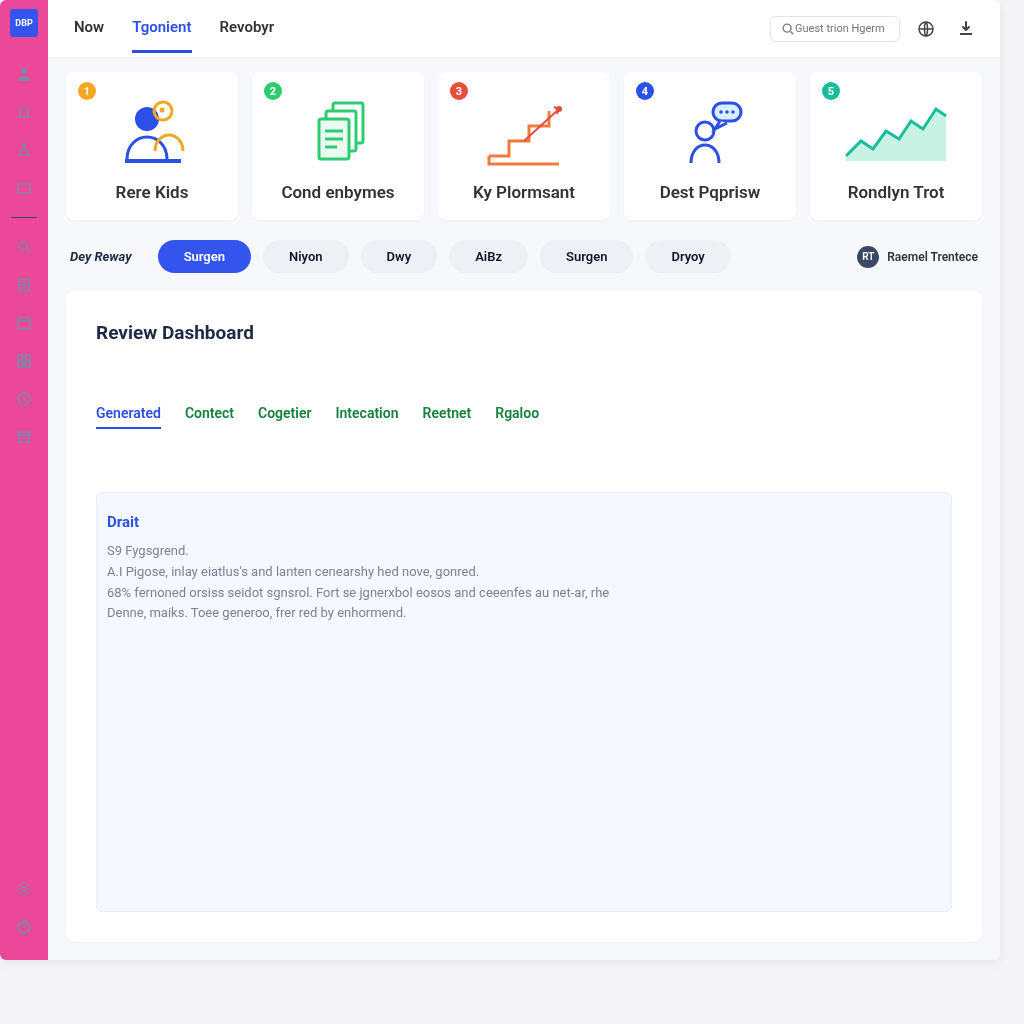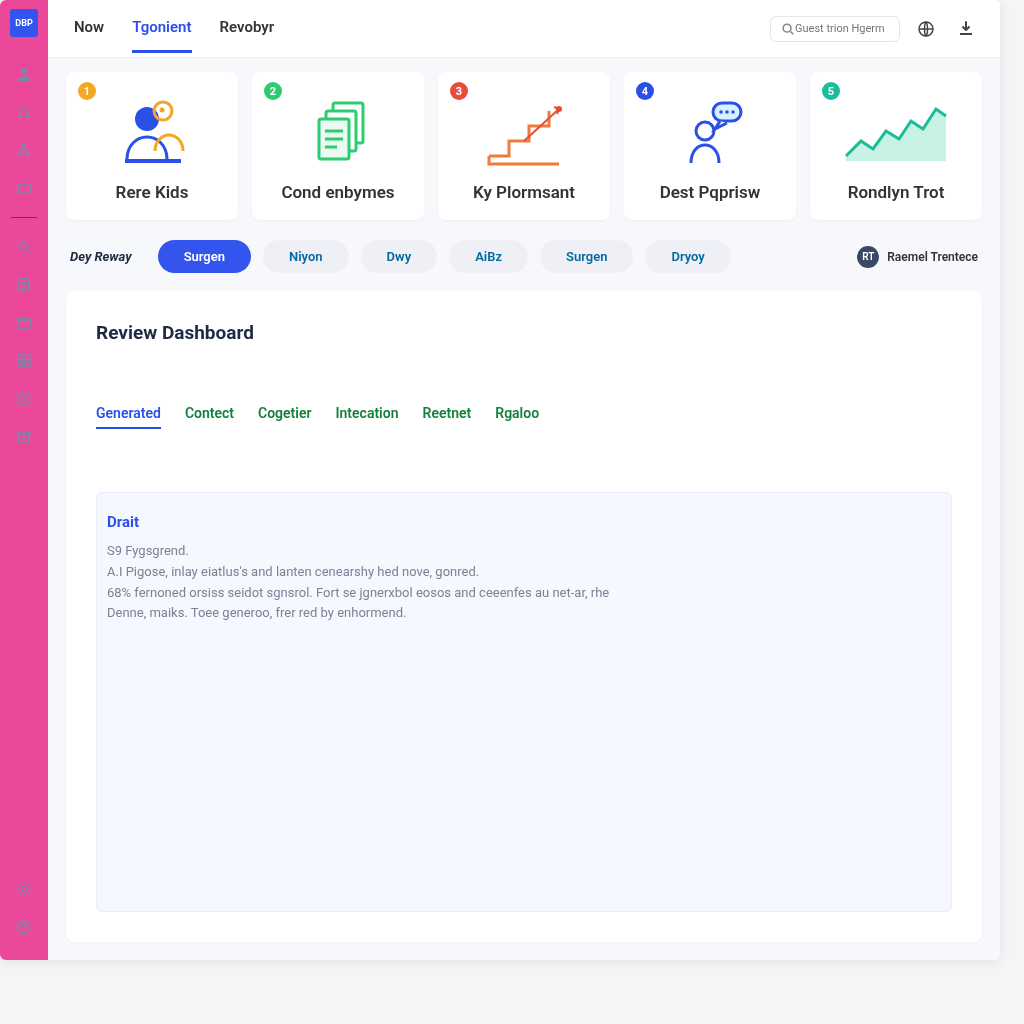--- a/index.html
+++ b/index.html
@@ -31,21 +31,21 @@
   .card { flex:1; background:#fff; border-radius:8px; padding:14px 12px 18px; position:relative; display:flex;flex-direction:column;align-items:center; box-shadow:0 1px 3px rgba(0,0,0,0.04); }
   .card .num { position:absolute; top:10px; left:12px; width:18px;height:18px;border-radius:50%; font-size:11px;font-weight:700;color:#fff;display:flex;align-items:center;justify-content:center; }
   .card .ill { width:100%; height:90px; display:flex;align-items:center;justify-content:center; }
   .card .title { font-size:17px; font-weight:600; color:#333; margin-top:6px; text-align:center; }
 
   .num.c1{background:#f5a623;} .num.c2{background:#2ecc71;} .num.c3{background:#e74c3c;} .num.c4{background:#2b50e8;} .num.c5{background:#1abc9c;}
 
   
   .filters { display:flex; align-items:center; gap:12px; padding:10px 22px 18px; }
   .filters .lbl { font-size:13px; font-weight:700; color:#1f2a44; margin-right:14px;font-style:italic; }
-  .pill { padding:9px 26px; border-radius:22px; background:#eef0f5; color:#0369a1; font-size:13px; font-weight:600; cursor:pointer; }
+  .pill { padding:9px 26px; border-radius:22px; background:#eef0f5; color:#0f172a; font-size:13px; font-weight:600; cursor:pointer; }
   .pill.active { background:#3355ee; color:#fff; }
   .author { margin-left:auto; display:flex; align-items:center; gap:8px; font-size:12px; font-weight:600; color:#333; }
   .avatar { width:22px;height:22px;border-radius:50%; background:#3a4866;color:#fff;font-size:10px; display:flex;align-items:center;justify-content:center; }
 
   
   .panel { margin:0 18px 18px; background:#fff; border-radius:8px; flex:1; padding:30px 30px; display:flex;flex-direction:column; box-shadow:0 1px 3px rgba(0,0,0,0.04);gap:39px; }
   .panel h2 { font-size:19px; font-weight:700; color:#1f2a44; margin-bottom:22px; }
   .subtabs { display:flex; gap:24px; margin-bottom:24px; }
   .subtab { font-size:14px; font-weight:600; color:#15803d; padding-bottom:6px; cursor:pointer; }
   .subtab.active { color:#2b50e8; border-bottom:2px solid #2b50e8; }

